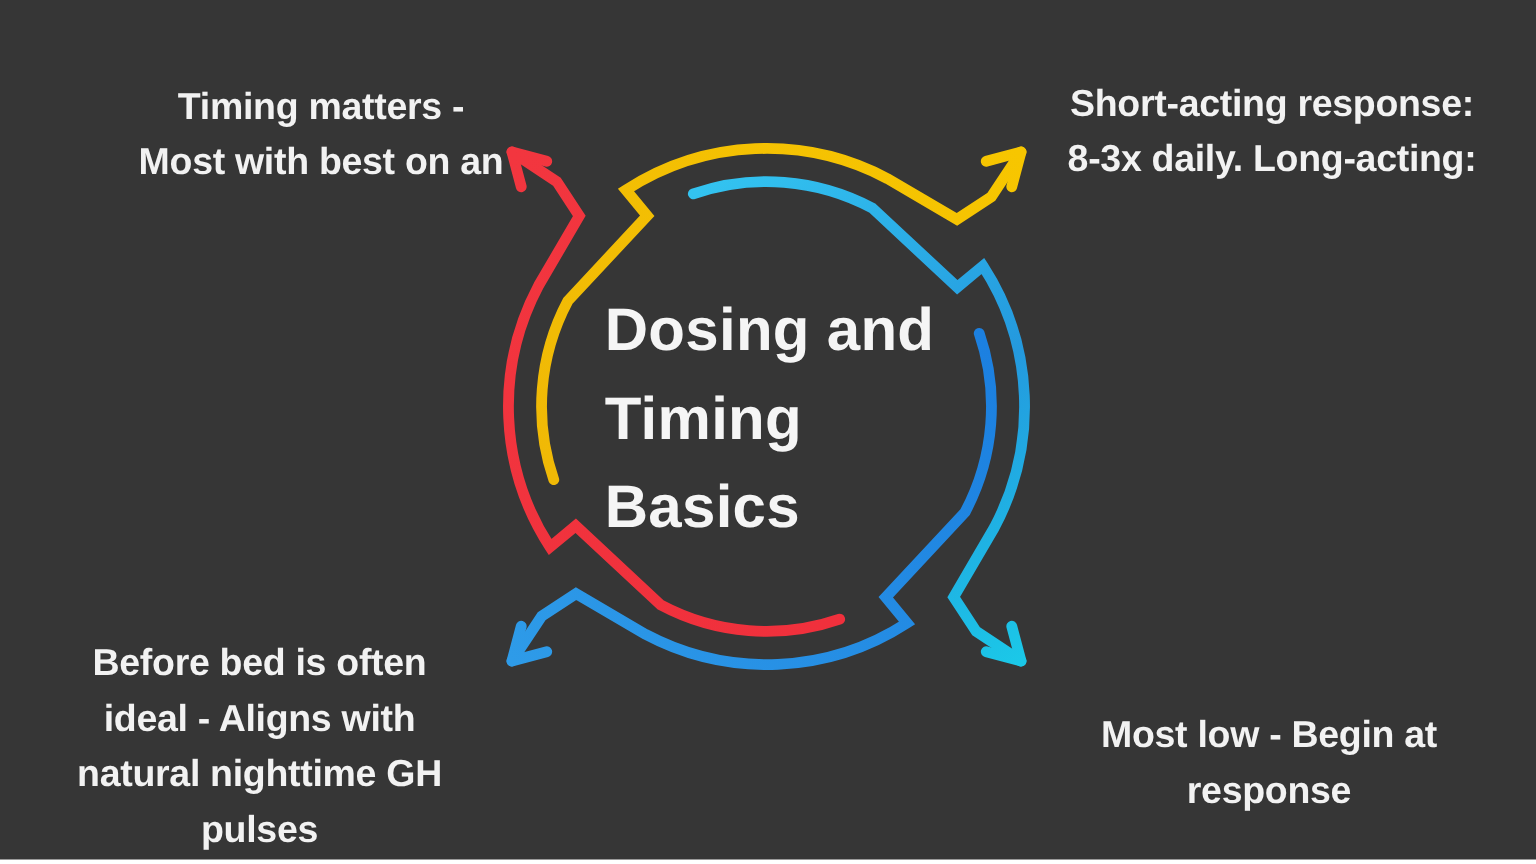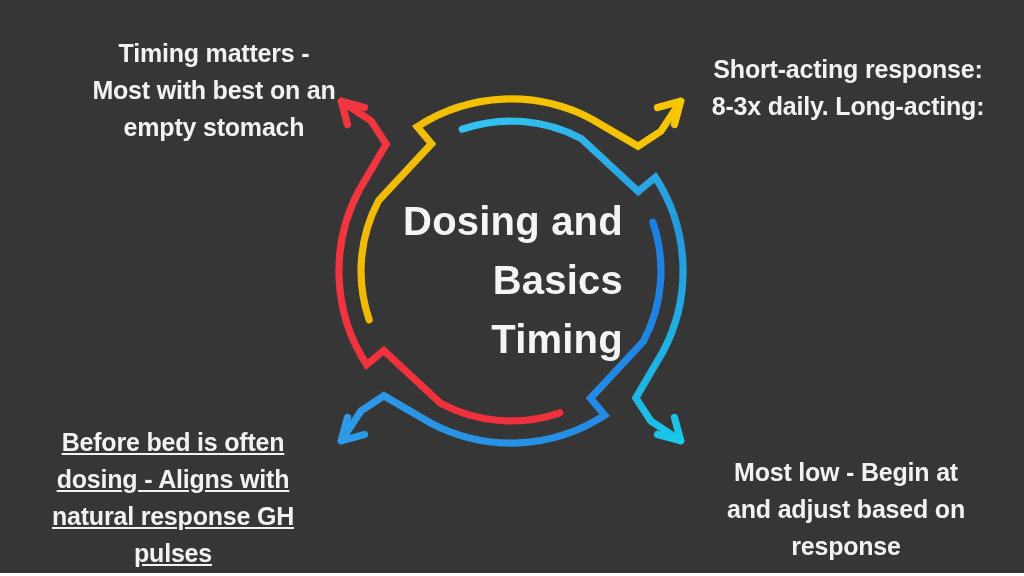--- a/index.html
+++ b/index.html
@@ -16,27 +16,27 @@
     text-align:center;
     color:#F2F2F2;
     font-weight:700;
     font-size:25px;
     line-height:37px;
     letter-spacing:-0.2px;
     white-space:nowrap;
   }
   #label-top-left{left:178px;top:90px;margin-left:36px;}
   #label-top-right{left:848px;top:88px;}
-  #label-bottom-left{left:173px;top:498px;text-decoration:underline;}
+  #label-bottom-left{left:173px;top:498px;}
   #label-bottom-right{left:846px;top:509px;}
   .center-title{
     position:absolute;
     left:513px;top:280px;
     transform:translate(-50%,-50%);
-    text-align:right;
+    text-align:left;
     color:#F5F5F5;
     font-weight:700;
     font-size:40px;
     line-height:59px;
     letter-spacing:0.2px;
     white-space:nowrap;
   }
   #diagram-svg{position:absolute;left:0;top:0;}
   #bottom-strip{
     position:absolute;left:0;bottom:0;
@@ -83,42 +83,40 @@
       </g>
     <g fill="none" stroke="url(#g-blue)" stroke-width="7.2" stroke-linecap="round" stroke-linejoin="miter">
         <path d="M 652.8 222.2 A 150 150 0 0 1 643.4 341.4 L 590.5 398.2 L 604.7 415.3 A 172 172 0 0 1 430.3 422.9 L 384.0 395.8 L 361.1 410.8 L 341.3 440.7"></path>
         <path d="M 347.5 417.5 L 341.3 440.7 L 364.5 434.5" stroke-linejoin="round"></path>
       </g>
   </svg>
 
   <div class="corner-label" id="label-top-left">
     <div>Timing matters -</div>
     <div>Most with best on an</div>
-    <div>empty stomach</div>
   </div>
 
   <div class="corner-label" id="label-top-right">
     <div>Short-acting response:</div>
     <div>8-3x daily. Long-acting:</div>
   </div>
 
   <div class="corner-label" id="label-bottom-left">
     <div>Before bed is often</div>
-    <div>dosing - Aligns with</div>
-    <div>natural response GH</div>
+    <div>ideal - Aligns with</div>
+    <div>natural nighttime GH</div>
     <div>pulses</div>
   </div>
 
   <div class="corner-label" id="label-bottom-right">
     <div>Most low - Begin at</div>
-    <div>and adjust based on</div>
     <div>response</div>
   </div>
 
   <div class="center-title" style="color: rgb(245, 245, 245);">
     <div>Dosing and</div>
+    <div>Timing</div>
     <div>Basics</div>
-    <div>Timing</div>
   </div>
 
   <div id="bottom-strip" style="background: rgb(255, 255, 255);"></div>
 
 </div>
 
 </body></html>

